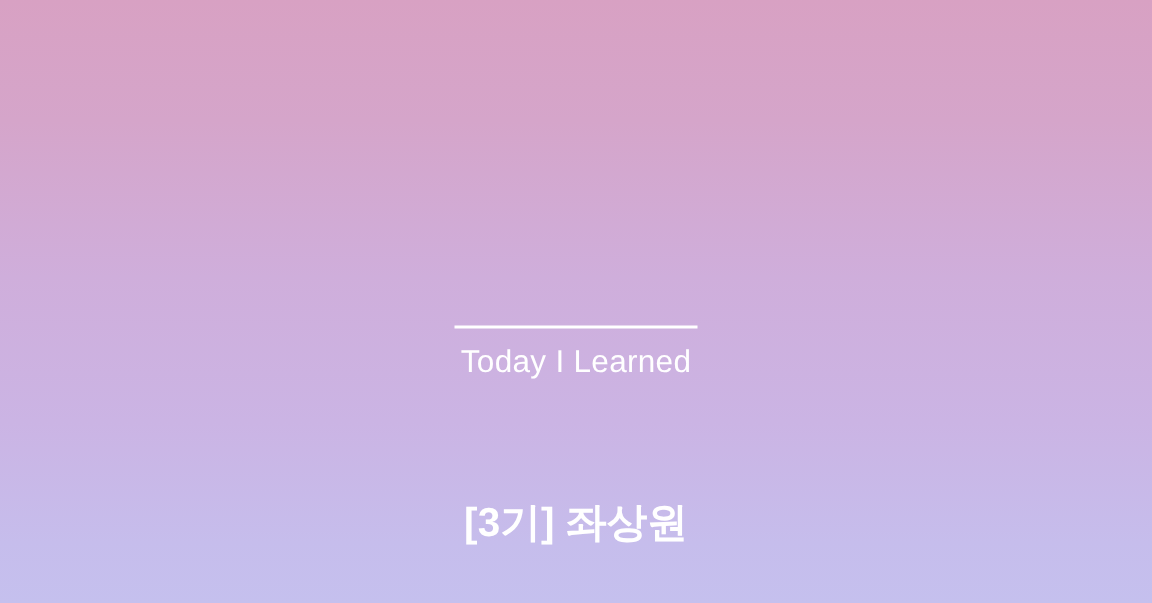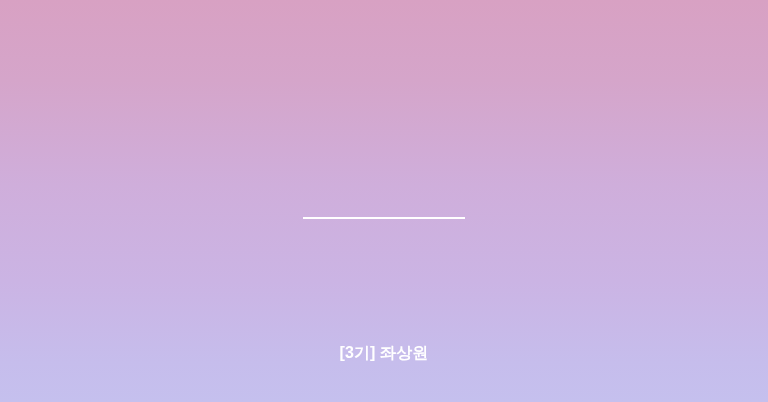--- a/index.html
+++ b/index.html
@@ -72,24 +72,24 @@
     color: #ffffff;
     font-size: 21px;
     font-weight: normal;
     line-height: 1.2;
     letter-spacing: 0.2px;
     text-align: center;
     white-space: nowrap;
   }
 
   .author {
-    margin: 11px;
+    margin: 0;
     padding: 0;
     color: #ffffff;
-    font-size: 16px;
+    font-size: 27px;
     font-weight: bold;
     line-height: 1.2;
     letter-spacing: 0.1px;
     text-align: center;
     white-space: nowrap;
   }
 
   
   .block-title    { top: 147px; }
   .block-divider  { top: 217px; }
@@ -99,18 +99,21 @@
 </head>
 <body>
 
 <div class="banner">
 
 
   <div class="banner-center block-divider">
     <hr class="divider">
   </div>
 
+  <div class="banner-center block-subtitle">
+    <p class="subtitle">Today I Learned</p>
+  </div>
 
   <div class="banner-center block-author">
     <p class="author">[3기] 좌상원</p>
   </div>
 
 </div>
 
 </body></html>

